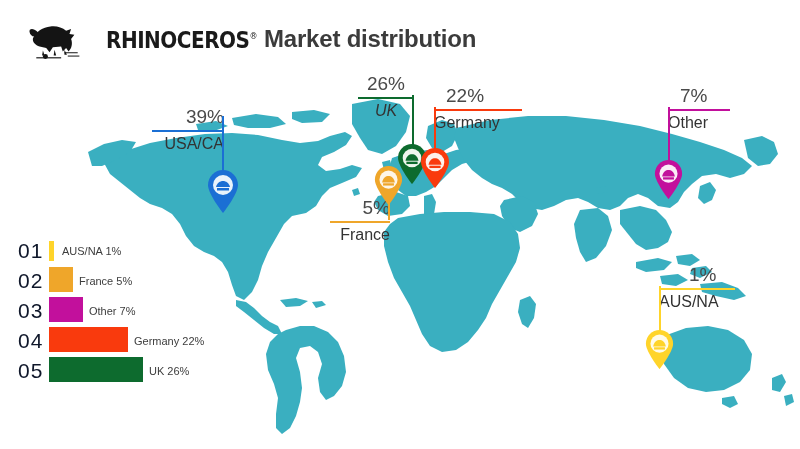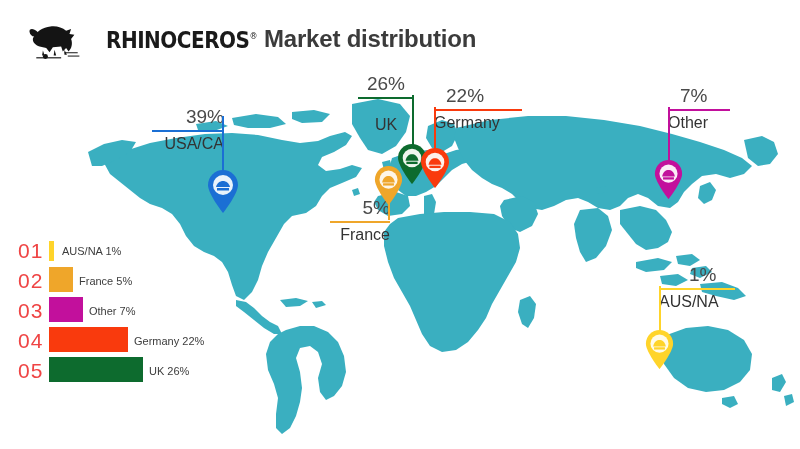--- a/index.html
+++ b/index.html
@@ -52,21 +52,21 @@
   .vline{position:absolute;width:2px;}
 
   
   .pin{position:absolute;}
 
   
   .legend{position:absolute;left:18px;top:236px;width:270px;}
   .legend-row{position:relative;height:30px;}
   .legend-num{
     position:absolute;left:0;top:50%;transform:translateY(-50%);
-    font-size:21px;color:#ef4444;letter-spacing:1px;
+    font-size:21px;color:#0f172a;letter-spacing:1px;
     font-family:"Liberation Sans", sans-serif;
   }
   .legend-bar{position:absolute;left:31px;}
   .legend-label{
     position:absolute;top:50%;transform:translateY(-50%);
     font-size:11px;color:#3d3d3d;white-space:nowrap;
     font-family:"Liberation Sans", sans-serif;
   }
 </style>
 </head>
@@ -201,21 +201,21 @@
       <path d="M16 43 C16 43 31 24 31 15 A15 15 0 1 0 1 15 C1 24 16 43 16 43 Z" fill="#1b6fd4"></path>
       <circle cx="16" cy="15" r="10" fill="#e9f3fb"></circle>
       <path d="M9 17 C10 13 13 11 16 11 C19 11 22 13 23 17 Z" fill="#1b6fd4"></path>
       <rect x="10" y="18" width="12" height="2.5" fill="#1b6fd4"></rect>
     </svg>
   </div>
 
   <div class="callout cl-box cl-center" style="left:358px;top:74px;width:56px;">
     <span class="pct">26%</span>
     <div class="cl-rule" style="background:#0d6b2e;margin-top:4px;"></div>
-    <span class="name" style="margin-top:18px;">UK</span>
+    <span class="name" style="margin-top:4px;font-style:italic;">UK</span>
   </div>
   <div class="vline" style="left:412px;top:95px;height:57px;background:#0d6b2e;"></div>
   <div class="pin" style="left:397px;top:144px;">
     <svg width="30" height="41" viewBox="0 0 32 44">
       <path d="M16 43 C16 43 31 24 31 15 A15 15 0 1 0 1 15 C1 24 16 43 16 43 Z" fill="#0d6b2e"></path>
       <circle cx="16" cy="15" r="10" fill="#eef6ee"></circle>
       <path d="M9 18 C10 13 13 11 16 11 C19 11 22 13 23 18 Z" fill="#0d6b2e"></path>
       <rect x="10" y="19" width="12" height="2.5" fill="#0d6b2e"></rect>
     </svg>
   </div>

